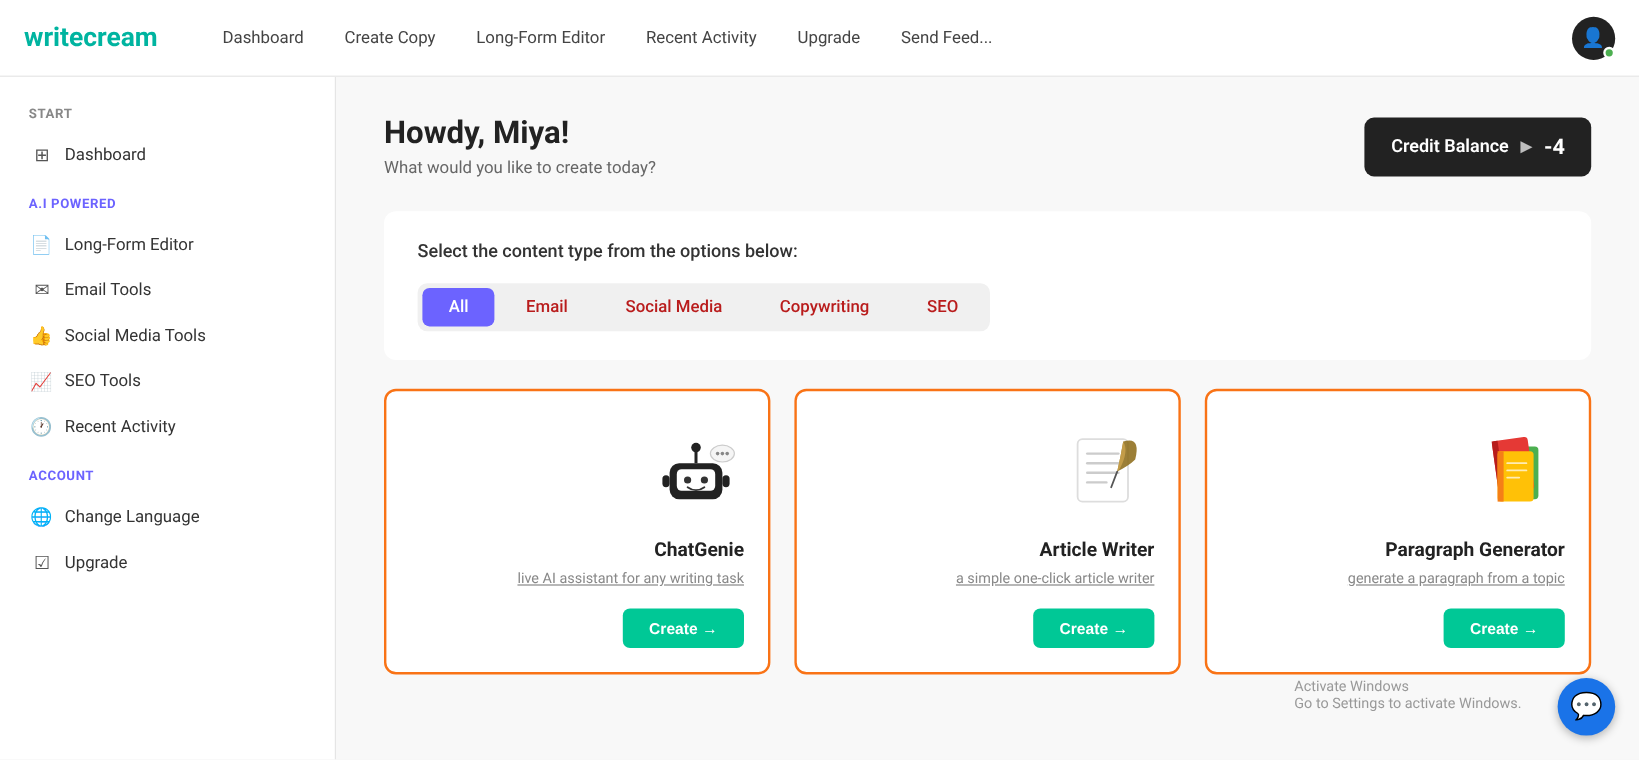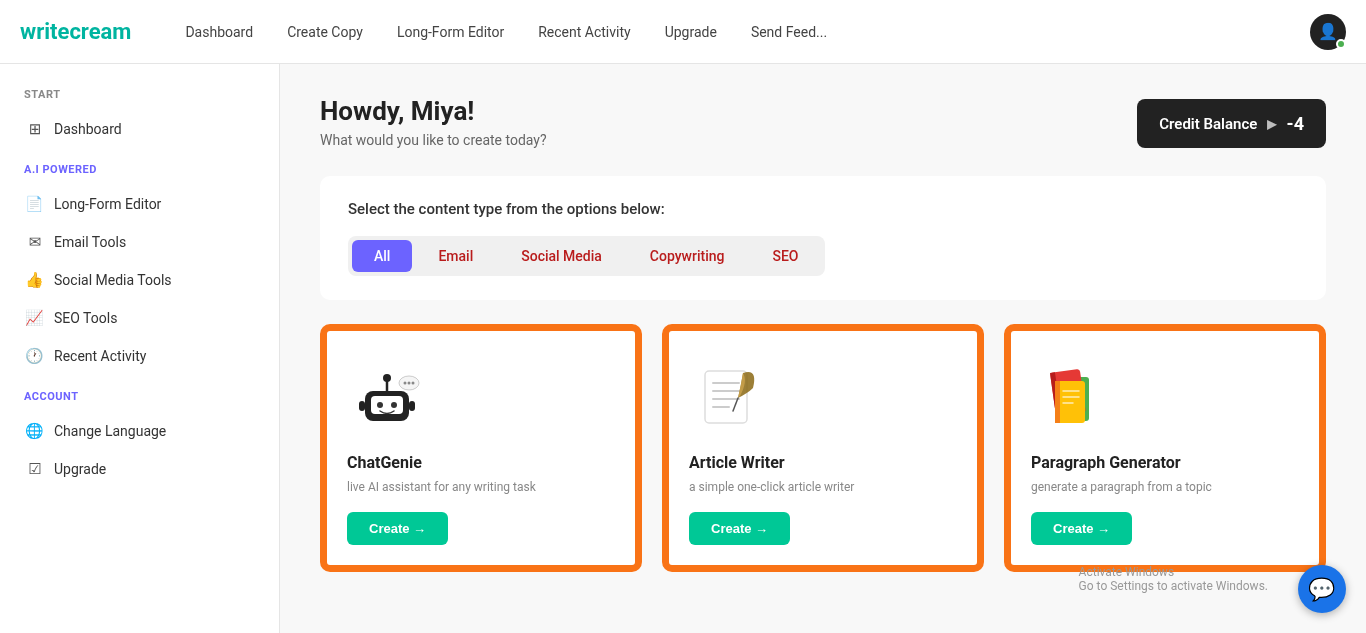--- a/index.html
+++ b/index.html
@@ -112,21 +112,21 @@
     
     .main {
       flex: 1;
       overflow-y: auto;
       padding: 32px 40px;
       background: #f8f8f8;
     }
     .main-header {
       display: flex;
       justify-content: space-between;
-      align-items: flex-end;
+      align-items: center;
       margin-bottom: 28px;
     }
     .greeting h1 {
       font-size: 26px;
       font-weight: 700;
       color: #222;
       margin-bottom: 6px;
     }
     .greeting p {
       font-size: 14px;
@@ -187,41 +187,42 @@
       display: grid;
       grid-template-columns: repeat(3, 1fr);
       gap: 20px;
     }
     .tool-card {
       background: #fff;
       border-radius: 10px;
       padding: 28px 20px 20px;
       display: flex;
       flex-direction: column;
-      align-items: flex-start;
+      align-items: flex-end;
       text-align: center;
-      border: 7px solid #f97316;
+      border: 2px solid #f97316;
     }
     .tool-icon-area {
       width: 80px; height: 80px;
       display: flex; align-items: center; justify-content: center;
       margin-bottom: 14px;
       font-size: 52px;
     }
     .tool-card h3 {
       font-size: 16px;
       font-weight: 700;
       color: #222;
       margin-bottom: 6px;
     }
     .tool-card p {
       font-size: 12px;
       color: #888;
       margin-bottom: 16px;
       line-height: 1.5;
+      text-decoration: underline;
     }
     .create-btn {
       background: #00c896;
       color: #fff;
       border: none;
       padding: 9px 22px;
       border-radius: 6px;
       font-size: 13px;
       font-weight: 600;
       cursor: pointer;

